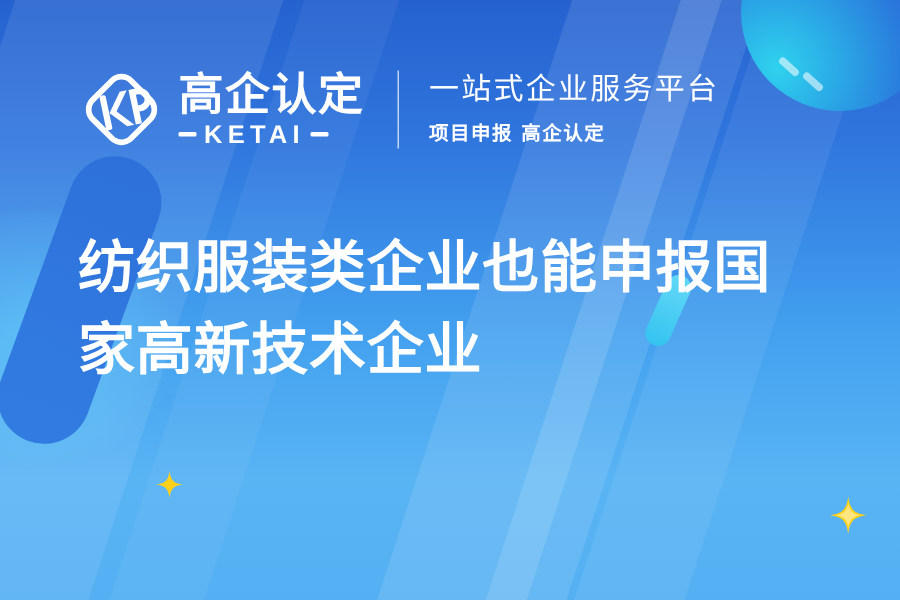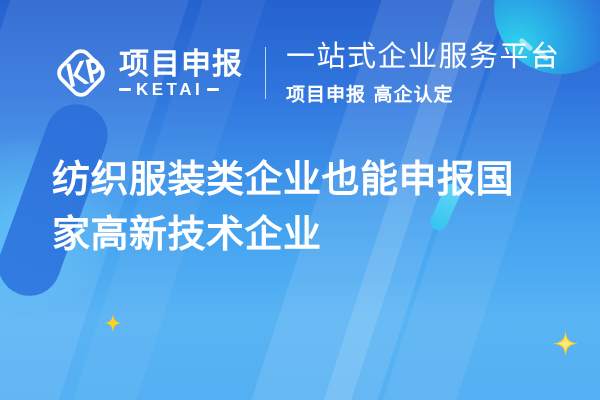--- a/index.html
+++ b/index.html
@@ -134,30 +134,30 @@
     width: 1px;
     height: 52px;
     background: rgba(255,255,255,0.7);
     margin: 0 20px 0 22px;
     flex: none;
   }
 
   .slogan-block { display: flex; flex-direction: column; justify-content: center; }
   .slogan-main {
     color: #ffffff;
-    font-size: 29px;
+    font-size: 20px;
     font-weight: 400;
     letter-spacing: 1.5px;
     line-height: 1.15;
     white-space: nowrap;
   }
   .slogan-sub {
     color: #ffffff;
     font-family: "DejaVu Serif", "Liberation Serif", serif;
-    font-size: 19px;
+    font-size: 13px;
     font-weight: 700;
     letter-spacing: 1px;
     margin-top: 6px;
     white-space: nowrap;
   }
 
   
   .headline {
     position: absolute;
     left: 52px;
@@ -210,21 +210,21 @@
           </g>
           <g transform="rotate(-12 32 32)" fill="#ffffff">
             <rect x="18" y="19" width="4.6" height="26" rx="1.4"></rect>
             <path d="M23 32.6 L33.4 19 L38.6 19 L27.6 33.4 L23 33.4 Z"></path>
             <path d="M27.2 31.6 L38.9 45 L33.6 45 L23.2 33.2 Z"></path>
             <path d="M40 19 h6.2 a8.6 8.6 0 0 1 0 17.2 H44.6 v-4.6 h1.6 a4 4 0 0 0 0-8 H44.6 V45 H40 Z"></path>
           </g>
         </svg>
       </div>
       <div class="logo-words">
-        <div class="logo-cn">项目申报</div>
+        <div class="logo-cn">高企认定</div>
         <div class="logo-en">
           <span class="dash"></span>
           <span class="en-text">KETAI</span>
           <span class="dash"></span>
         </div>
       </div>
     </div>
 
     <div class="divider"></div>
 

